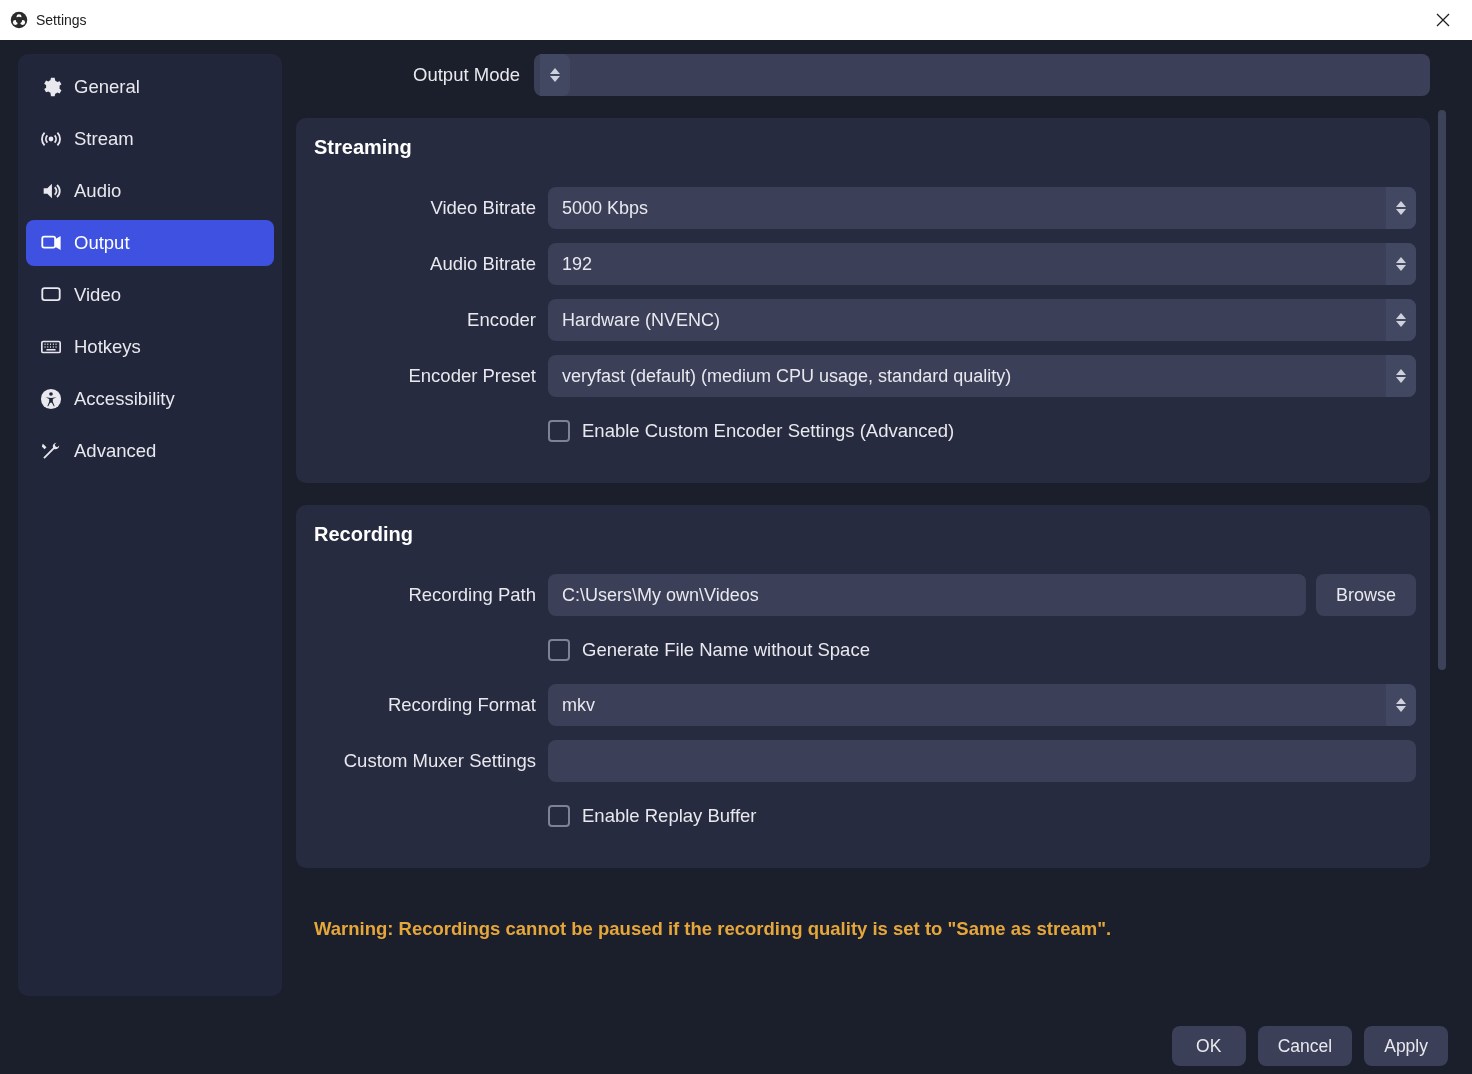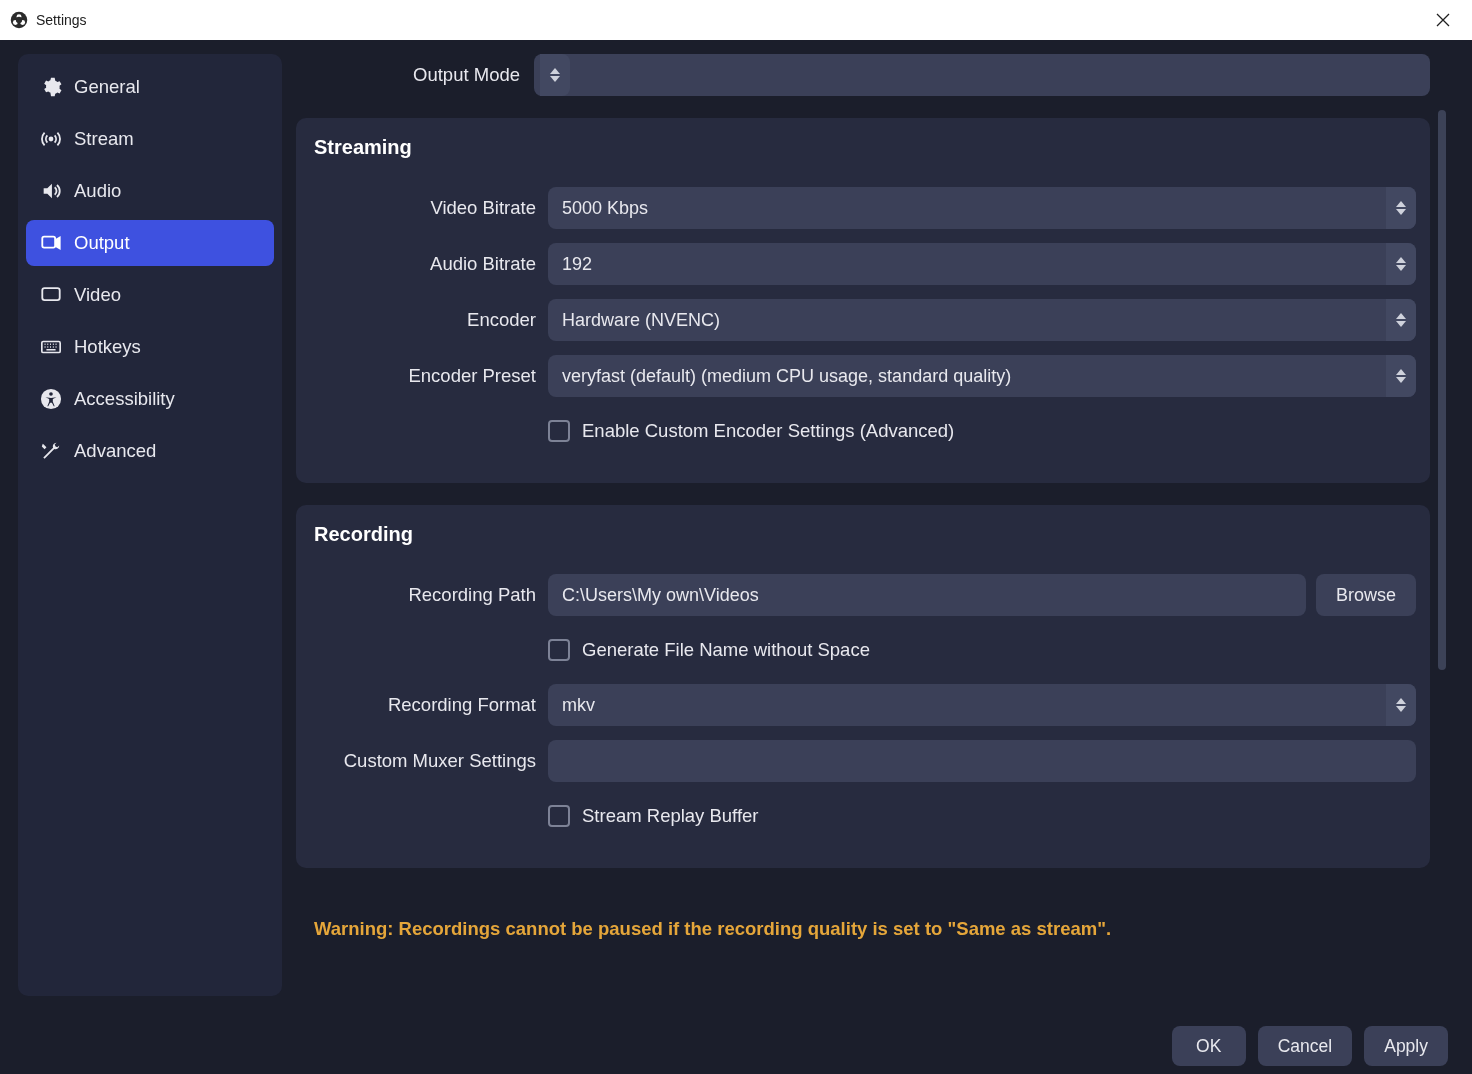--- a/index.html
+++ b/index.html
@@ -475,21 +475,21 @@
             <span class="label">Custom Muxer Settings</span>
             <div class="field">
               <div class="textfield">
                 <span class="value"></span>
               </div>
             </div>
           </div>
 
           <div class="checkbox-row">
             <span class="checkbox-box"></span>
-            <span class="cblabel">Stream Replay Buffer</span>
+            <span class="cblabel">Enable Replay Buffer</span>
           </div>
         </div>
 
         <div class="warning">Warning: Recordings cannot be paused if the recording quality is set to "Same as stream".</div>
       </div>
 
       <div class="scrollbar-track">
         <div class="scrollbar-thumb"></div>
       </div>
     </div>

